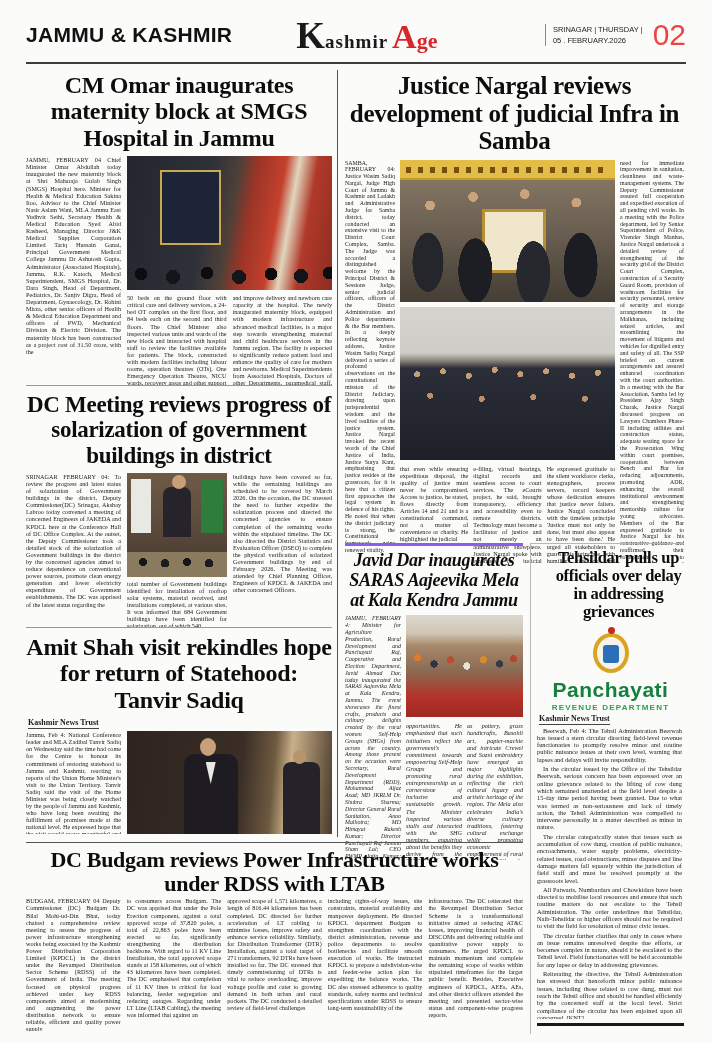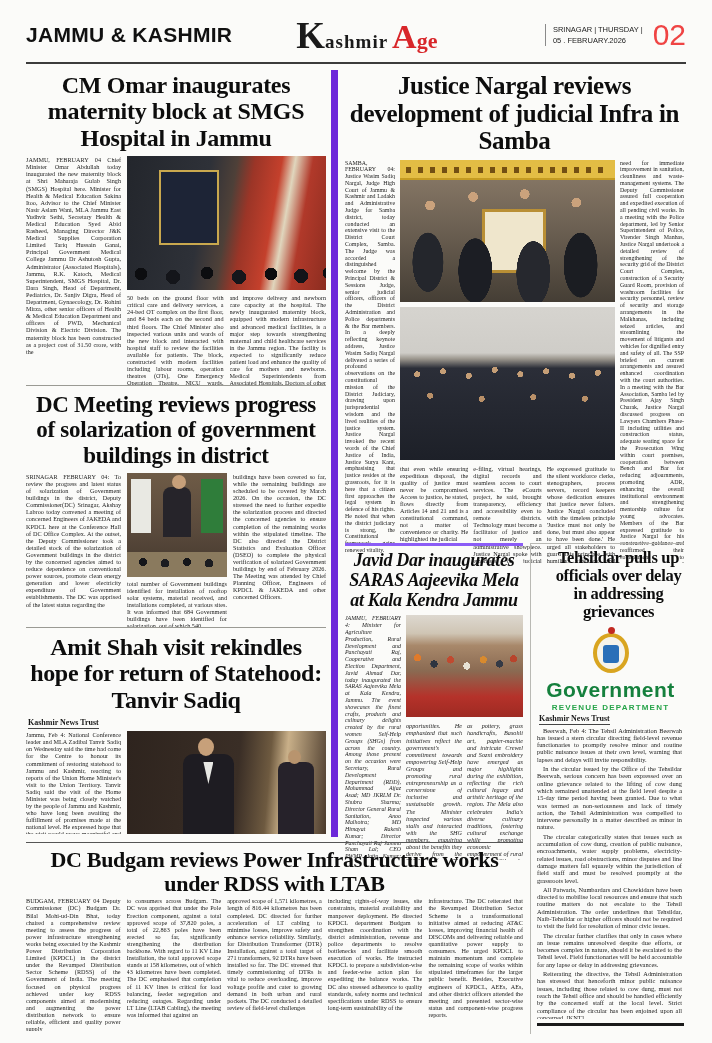--- a/index.html
+++ b/index.html
@@ -19,21 +19,21 @@
   .m-ashmir { font-size:19px; font-weight:bold; letter-spacing:1px; }
   .m-a  { font-size:34px; font-weight:bold; color:#d8262a; margin-left:4px; }
   .m-ge { font-size:22px; font-weight:bold; color:#d8262a; }
   .hdr-right { margin-left:auto; display:flex; align-items:center; gap:10px; }
   .dateline { font-family:"Liberation Sans", sans-serif; font-size:7.5px; line-height:1.5; color:#222; border-left:1px solid #8a8a8a; padding-left:7px; }
   .pagenum { font-family:"Liberation Sans", sans-serif; font-weight:normal; font-size:30px; color:#ef4444; }
 
   
   .grid { display:grid; grid-template-columns:312px 178px 154px; grid-template-rows:468px 294px 192px;
           column-gap:7px; row-gap:5px; margin-top:6px; }
-  .left-stack { grid-column:1; grid-row:1/3; border-right:7px solid #6d28d9; padding-right:5px; display:flex; flex-direction:column; }
+  .left-stack { grid-column:1; grid-row:1/3; border-right:1px solid #6d28d9; padding-right:5px; display:flex; flex-direction:column; }
   .art-justice { grid-column:2/4; grid-row:1; }
   .art-saras { grid-column:2; grid-row:2; border-top:3px solid #8b5cf6; padding-top:3px;font-style:italic; }
   .art-tehsildar { grid-column:3; grid-row:2/4; border-top:1px solid #b9b9b4; border-left:1px solid #b9b9b4; padding:3px 0 0 6px; }
   .art-budgam { grid-column:1/3; grid-row:3; border-top:1px solid #555; padding-top:3px; }
 
   h2 { font-family:"Liberation Serif", serif; font-weight:bold; text-align:center; margin:2px 0 5px 0; line-height:1.1; letter-spacing:-.3px; color:#0d0d0d; }
   .h-cm { font-size:24px; }
   .h-jn { font-size:25px; }
   .h-dcs { font-size:23px; }
   .h-amit { font-size:24px; }
@@ -274,21 +274,21 @@
     </div>
 
     <div class="art-tehsildar">
       <h2 class="h-teh">Tehsildar pulls up officials over delay in addressing grievances</h2>
       <div class="gov-block">
         <div class="gov-emblem">
           <div class="ring"></div>
           <div class="core"></div>
           <div class="dot"></div>
         </div>
-        <div class="gov-name">Government</div>
+        <div class="gov-name">Panchayati</div>
         <div class="gov-sub">REVENUE DEPARTMENT</div>
       </div>
       <div class="byline"><span>Kashmir News Trust</span></div>
       <div class="teh-paras">
         <p>Beerwah, Feb 4: The Tehsil Administration Beerwah has issued a stern circular directing field-level revenue functionaries to promptly resolve minor and routine public nuisance issues at their own level, warning that lapses and delays will invite responsibility.</p>
         <p>In the circular issued by the Office of the Tehsildar Beerwah, serious concern has been expressed over an online grievance related to the lifting of cow dung which remained unattended at the field level despite a 15-day time period having been granted. Due to what was termed as non-seriousness and lack of timely action, the Tehsil Administration was compelled to intervene personally in a matter described as minor in nature.</p>
         <p>The circular categorically states that issues such as accumulation of cow dung, creation of public nuisance, encroachments, water supply problems, electricity-related issues, road obstructions, minor disputes and line damage matters fall squarely within the jurisdiction of field staff and must be resolved promptly at the grassroots level.</p>
         <p>All Patwaris, Numbardars and Chowkidars have been directed to mobilise local resources and ensure that such routine matters do not escalate to the Tehsil Administration. The order underlines that Tehsildar, Naib-Tehsildar or higher officers should not be required to visit the field for resolution of minor civic issues.</p>
         <p>The circular further clarifies that only in cases where an issue remains unresolved despite due efforts, or becomes complex in nature, should it be escalated to the Tehsil level. Field functionaries will be held accountable for any lapse or delay in addressing grievances.</p>
         <p>Reiterating the directive, the Tehsil Administration has stressed that henceforth minor public nuisance issues, including those related to cow dung, must not reach the Tehsil office and should be handled efficiently by the concerned staff at the local level. Strict compliance of the circular has been enjoined upon all concerned. [KNT]</p>

